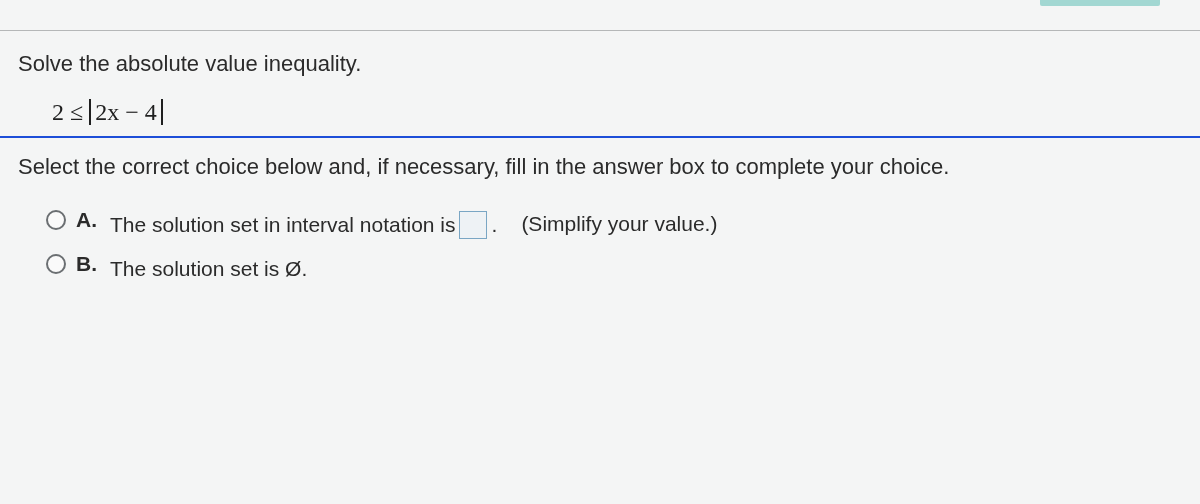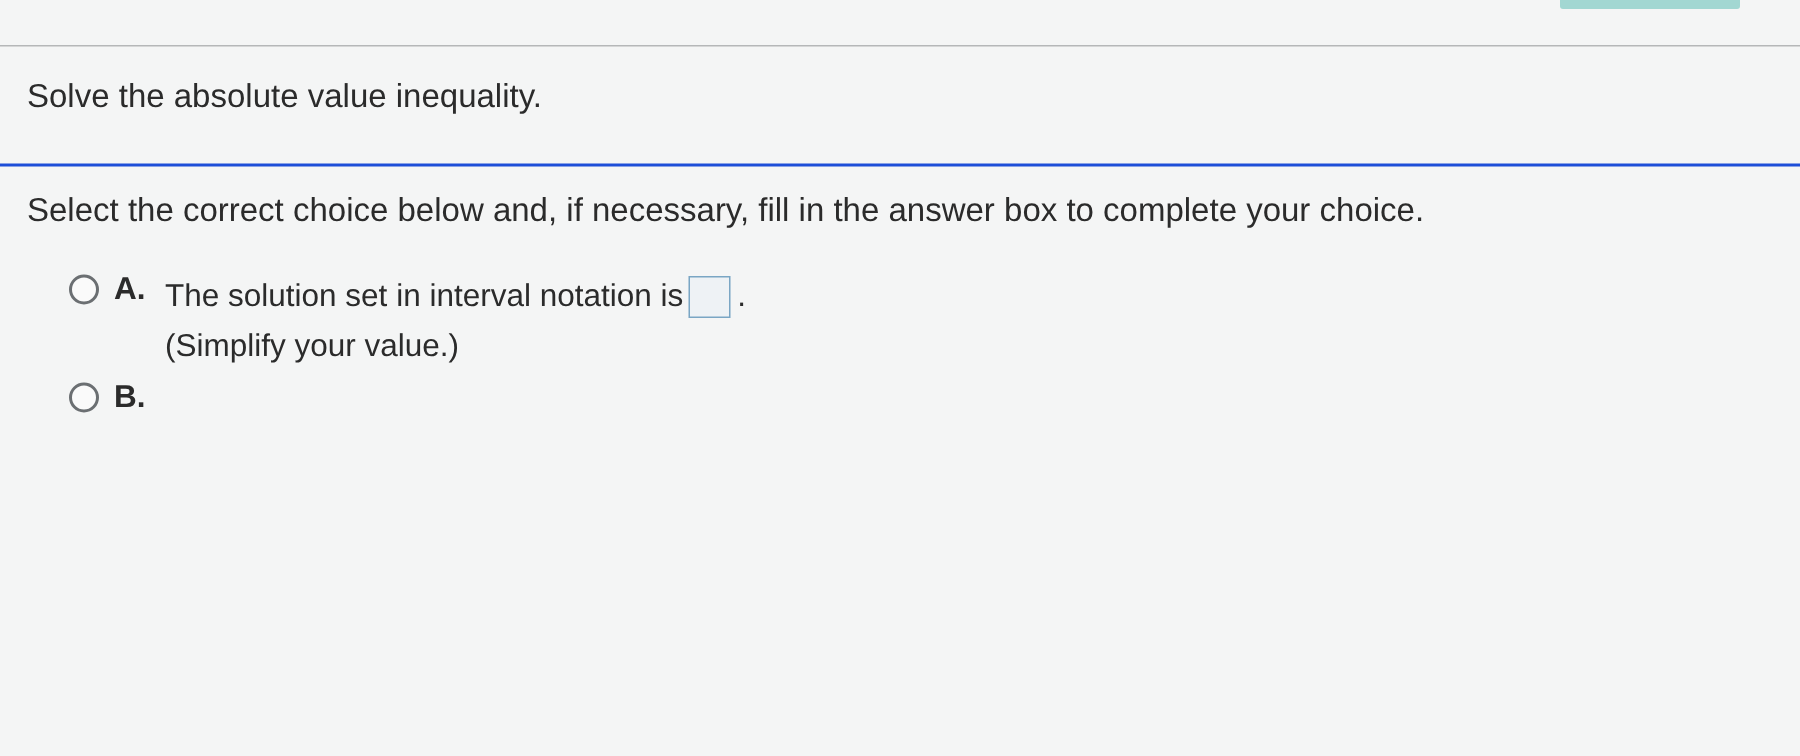--- a/index.html
+++ b/index.html
@@ -78,21 +78,22 @@
       margin-right: 10px;
       min-width: 24px;
     }
     .choice-text {
       font-size: 21px;
       color: #2b2b2b;
       line-height: 1.6;
     }
     .choice-content {
       display: flex;
-      flex-direction: column;
+      flex-direction: row;
+      gap: 24px;
     }
     .choice-line1 {
       display: flex;
       align-items: center;
       flex-wrap: wrap;
     }
     .answer-box {
       display: inline-block;
       width: 28px;
       height: 28px;
@@ -125,20 +126,23 @@
   </style>
 </head>
 <body>
 
 <div class="top-accent"></div>
 
 <div class="page">
 
   <div class="question-block">
     <div class="prompt">Solve the absolute value inequality.</div>
+    <div class="expression">
+      <span>2 ≤ </span><span class="abs">2x − 4</span>
+    </div>
   </div>
 
   <div class="instruction-block">
     <div class="instruction">Select the correct choice below and, if necessary, fill in the answer box to complete your choice.</div>
 
     <div class="choices">
 
       <div class="choice-row">
         <div class="radio"></div>
         <div class="choice-label">A.</div>
@@ -148,18 +152,23 @@
             <span class="answer-box"></span>
             <span class="period">.</span>
           </div>
           <div class="sub-instruction">(Simplify your value.)</div>
         </div>
       </div>
 
       <div class="choice-row">
         <div class="radio"></div>
         <div class="choice-label">B.</div>
+        <div class="choice-content">
+          <div class="choice-line1">
+            <span class="choice-text">The solution set is Ø.</span>
+          </div>
+        </div>
       </div>
 
     </div>
   </div>
 
 </div>
 
 </body></html>

